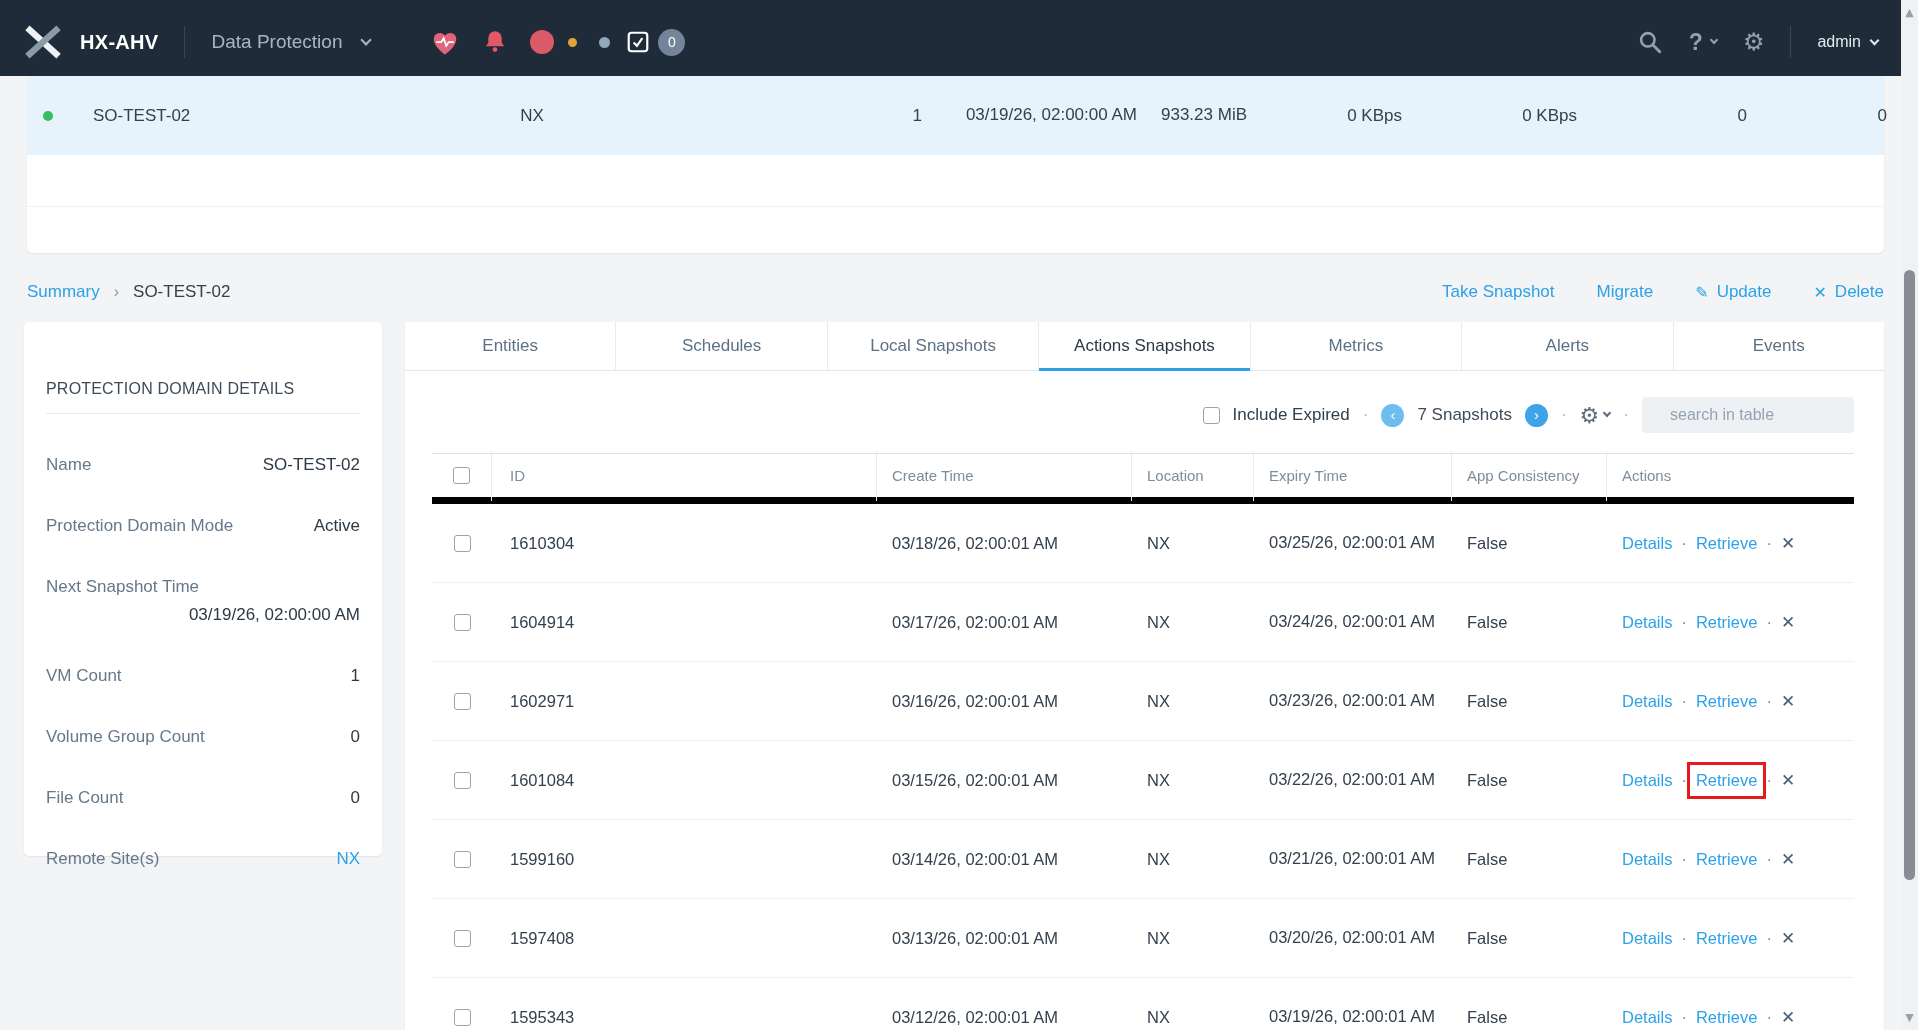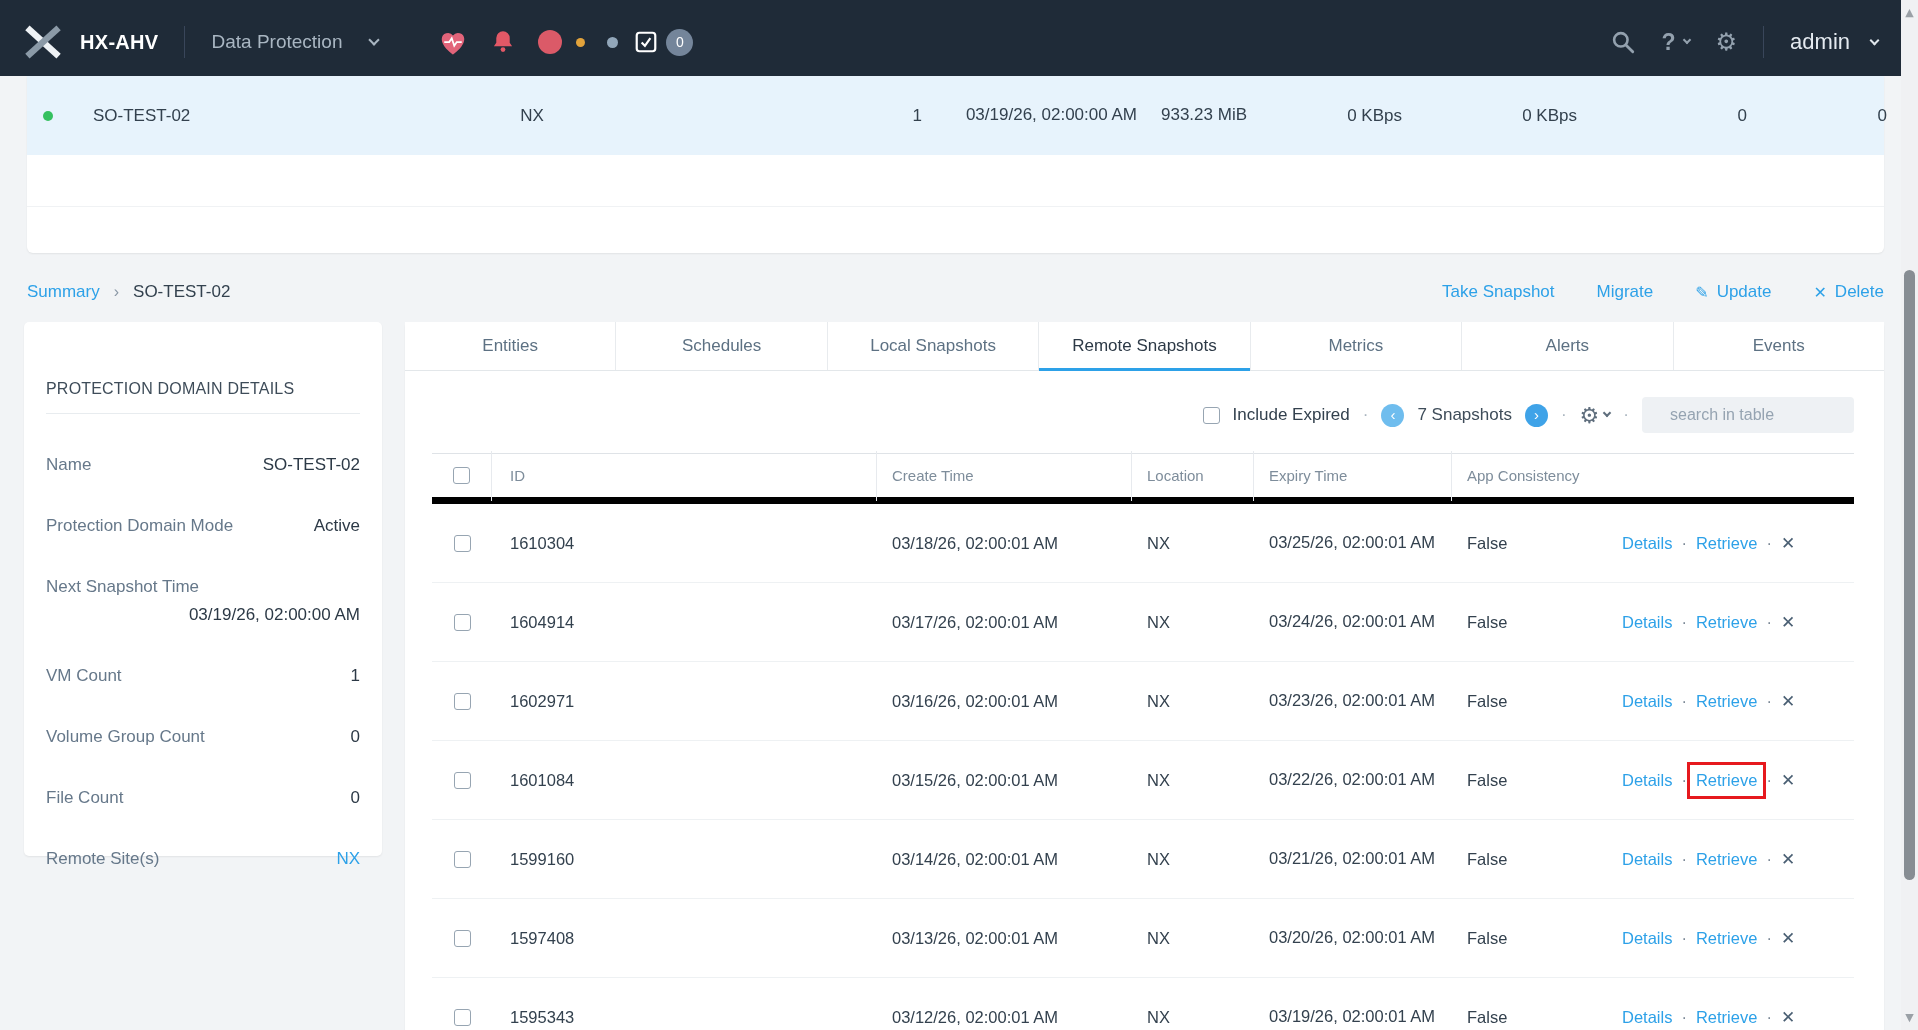--- a/index.html
+++ b/index.html
@@ -6,26 +6,26 @@
   html,body { width:1918px; height:1030px; overflow:hidden; }
   body { font-family:"Liberation Sans", sans-serif; background:#f2f4f6; color:#33414e; position:relative; }
   .icon { font-family:"DejaVu Sans", sans-serif; }
 
   
   .navbar { position:absolute; left:0; top:0; width:1918px; height:76px; background:#1f2b38;
             display:flex; align-items:center; padding:8px 40px 0 22px; }
   .nav-logo { width:42px; height:34px; margin-right:16px; }
   .cluster { color:#ffffff; font-size:20px; font-weight:bold; letter-spacing:.3px; margin-right:26px; }
   .nav-sep { width:1px; height:32px; background:#39465a; margin:0 26px 0 0; }
-  .nav-menu { display:flex; align-items:center; gap:28px; color:#a9b6c2; font-size:19px; cursor:pointer; margin-right:60px; }
+  .nav-menu { display:flex; align-items:center; gap:20px; color:#a9b6c2; font-size:19px; cursor:pointer; margin-right:60px; }
   .chev { display:inline-block; width:8px; height:8px; border-right:2px solid currentColor; border-bottom:2px solid currentColor; transform:rotate(45deg); margin-top:-4px; }
   .nav-icons { display:flex; align-items:center; gap:22px; }
   .dot { border-radius:50%; display:inline-block; }
   .nav-right { margin-left:auto; display:flex; align-items:center; gap:26px; color:#93a1ae; }
-  .nav-user { display:flex; align-items:center; gap:21px; color:#e4eaf0; font-size:22px; cursor:pointer; }
+  .nav-user { display:flex; align-items:center; gap:10px; color:#e4eaf0; font-size:16px; cursor:pointer; }
   .qmark { color:#93a1ae; font-size:23px; font-weight:bold; }
   .task-badge { display:flex; align-items:center; gap:8px; margin-left:16px; }
   .task-count { width:27px; height:27px; border-radius:50%; background:#74859a; color:#fff; font-size:14px;
                 display:flex; align-items:center; justify-content:center; }
 
   
   .strip { position:absolute; left:27px; top:76px; width:1857px; height:177px; background:#ffffff;
            border-radius:0 0 6px 6px; box-shadow:0 1px 2px rgba(0,0,0,.07); }
   .strip-row { height:79px; background:#e7f3fc; display:flex; align-items:center; font-size:17px; color:#33414e; cursor:pointer; }
   .sc { flex:0 0 auto; }
@@ -241,21 +241,21 @@
     <span class="val linkval">NX</span>
   </div>
 </div>
 </div>
 
 <div class="card main">
   <div class="tabbar" id="tabbar">
       <div class="tab">Entities</div>
       <div class="tab">Schedules</div>
       <div class="tab">Local Snapshots</div>
-      <div class="tab active">Remote Snapshots</div>
+      <div class="tab active">Actions Snapshots</div>
       <div class="tab">Metrics</div>
       <div class="tab">Alerts</div>
       <div class="tab">Events</div>
     </div>
 
   <div class="toolbar">
     <span class="cb"></span>
     <span>Include Expired</span>
     <span class="tb-dot">·</span>
     <span class="circ prev">‹</span>
@@ -279,20 +279,21 @@
   <div class="tbl">
     <div class="thead">
       <div class="c-check">
           <span class="cb"></span>
         </div>
       <div class="c-id">ID</div>
       <div class="c-create">Create Time</div>
       <div class="c-loc">Location</div>
       <div class="c-exp">Expiry Time</div>
       <div class="c-app">App Consistency</div>
+      <div class="c-act">Actions</div>
     </div>
     <div id="tbody">
   <div class="trow">
     <div class="c-check">
             <span class="cb"></span>
           </div>
     <div class="c-id">1610304</div>
     <div class="c-create">03/18/26, 02:00:01 AM</div>
     <div class="c-loc">NX</div>
     <div class="c-exp"><span class="exp-inner">03/25/26, 02:00:01 AM</span></div>

